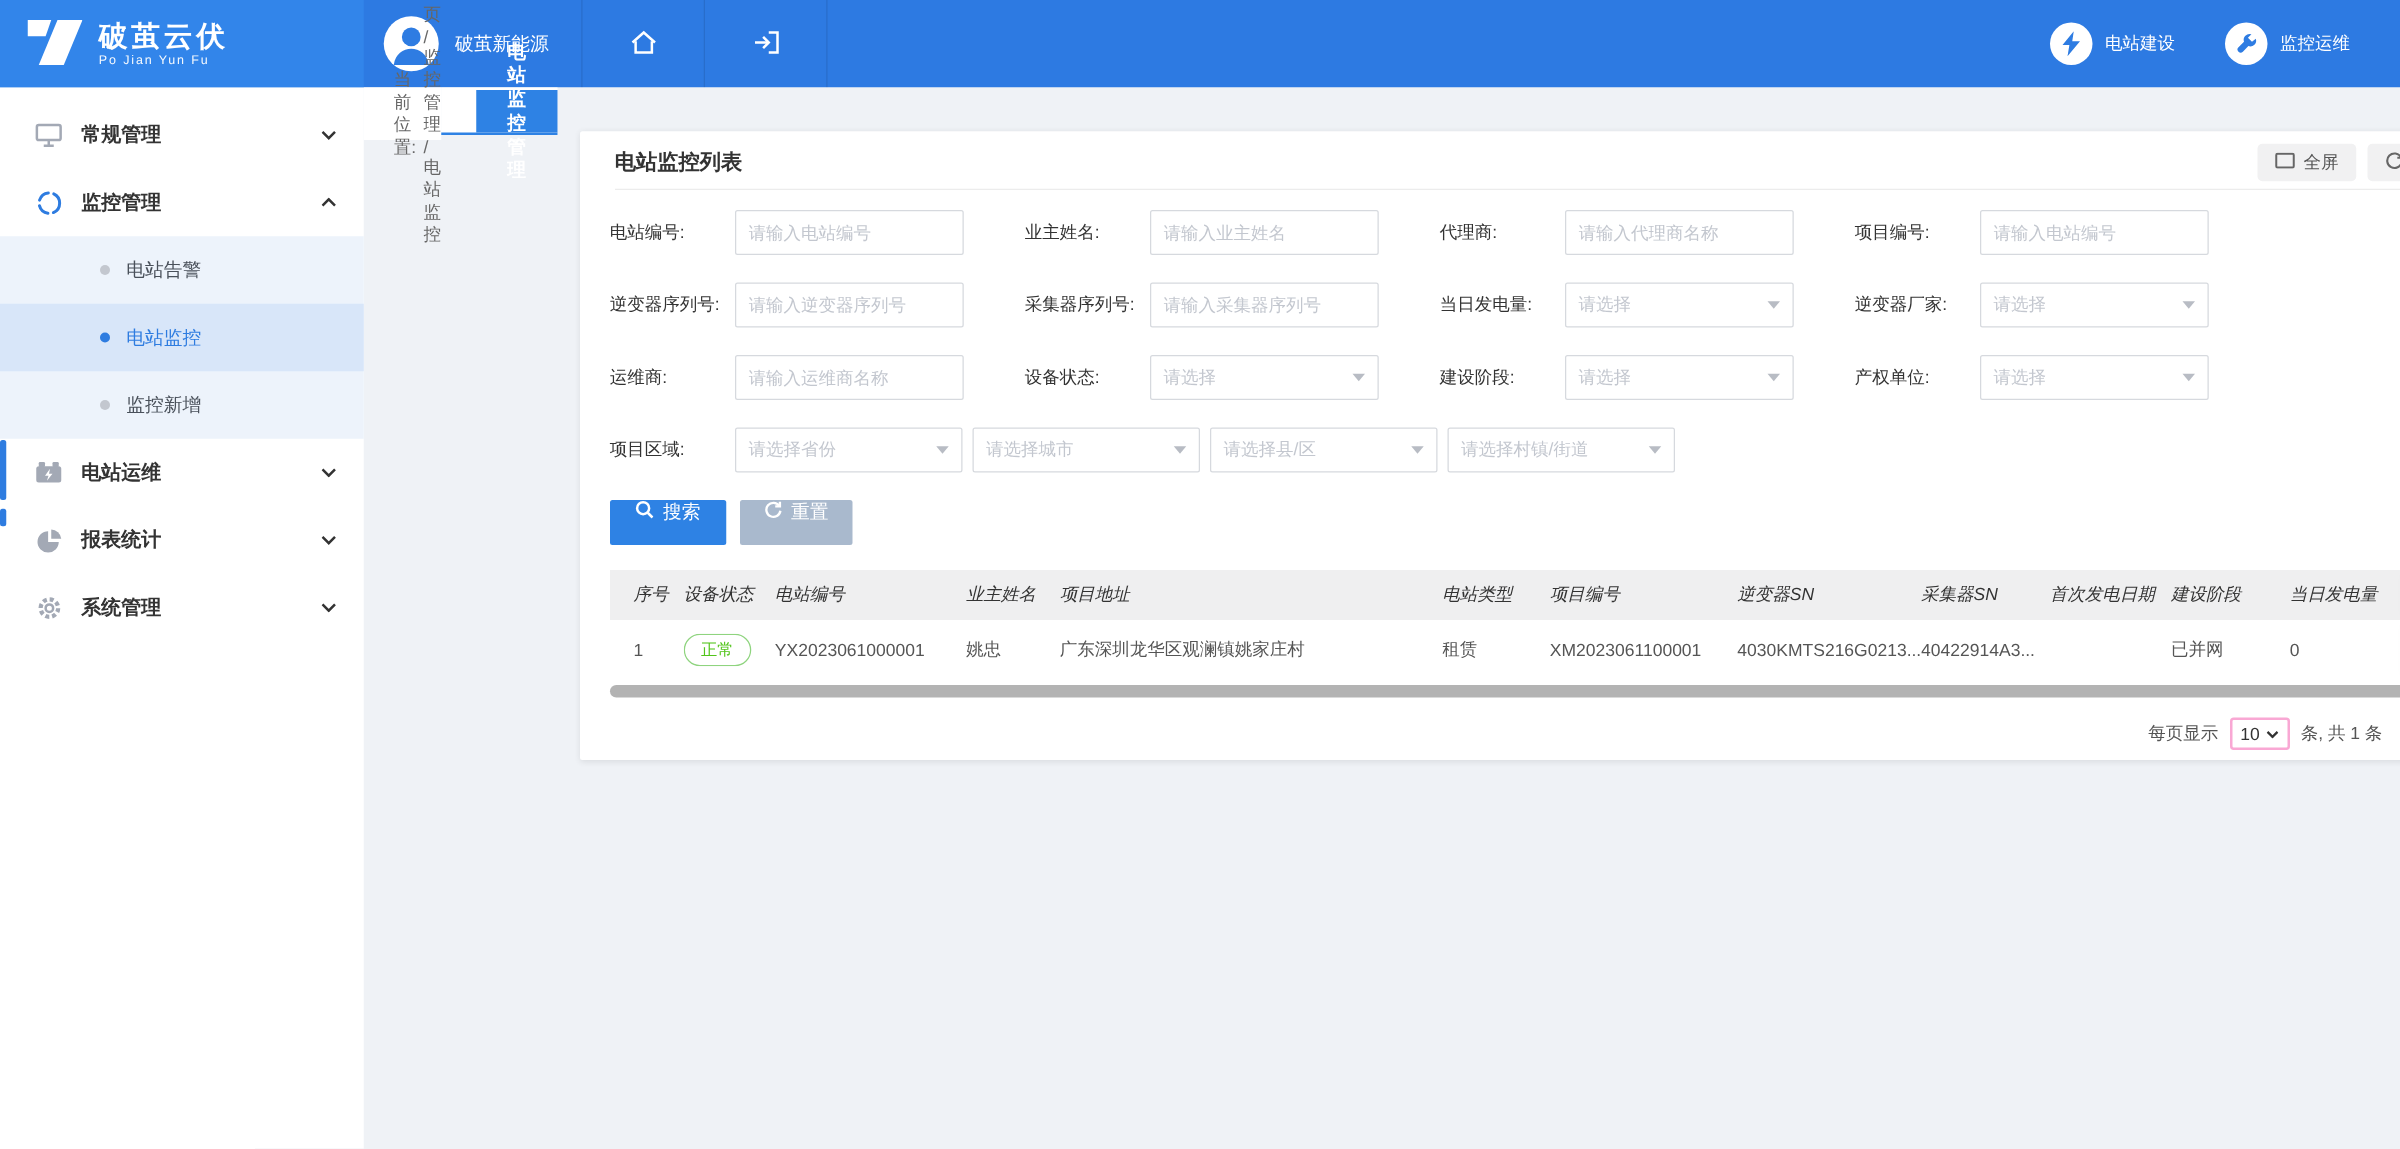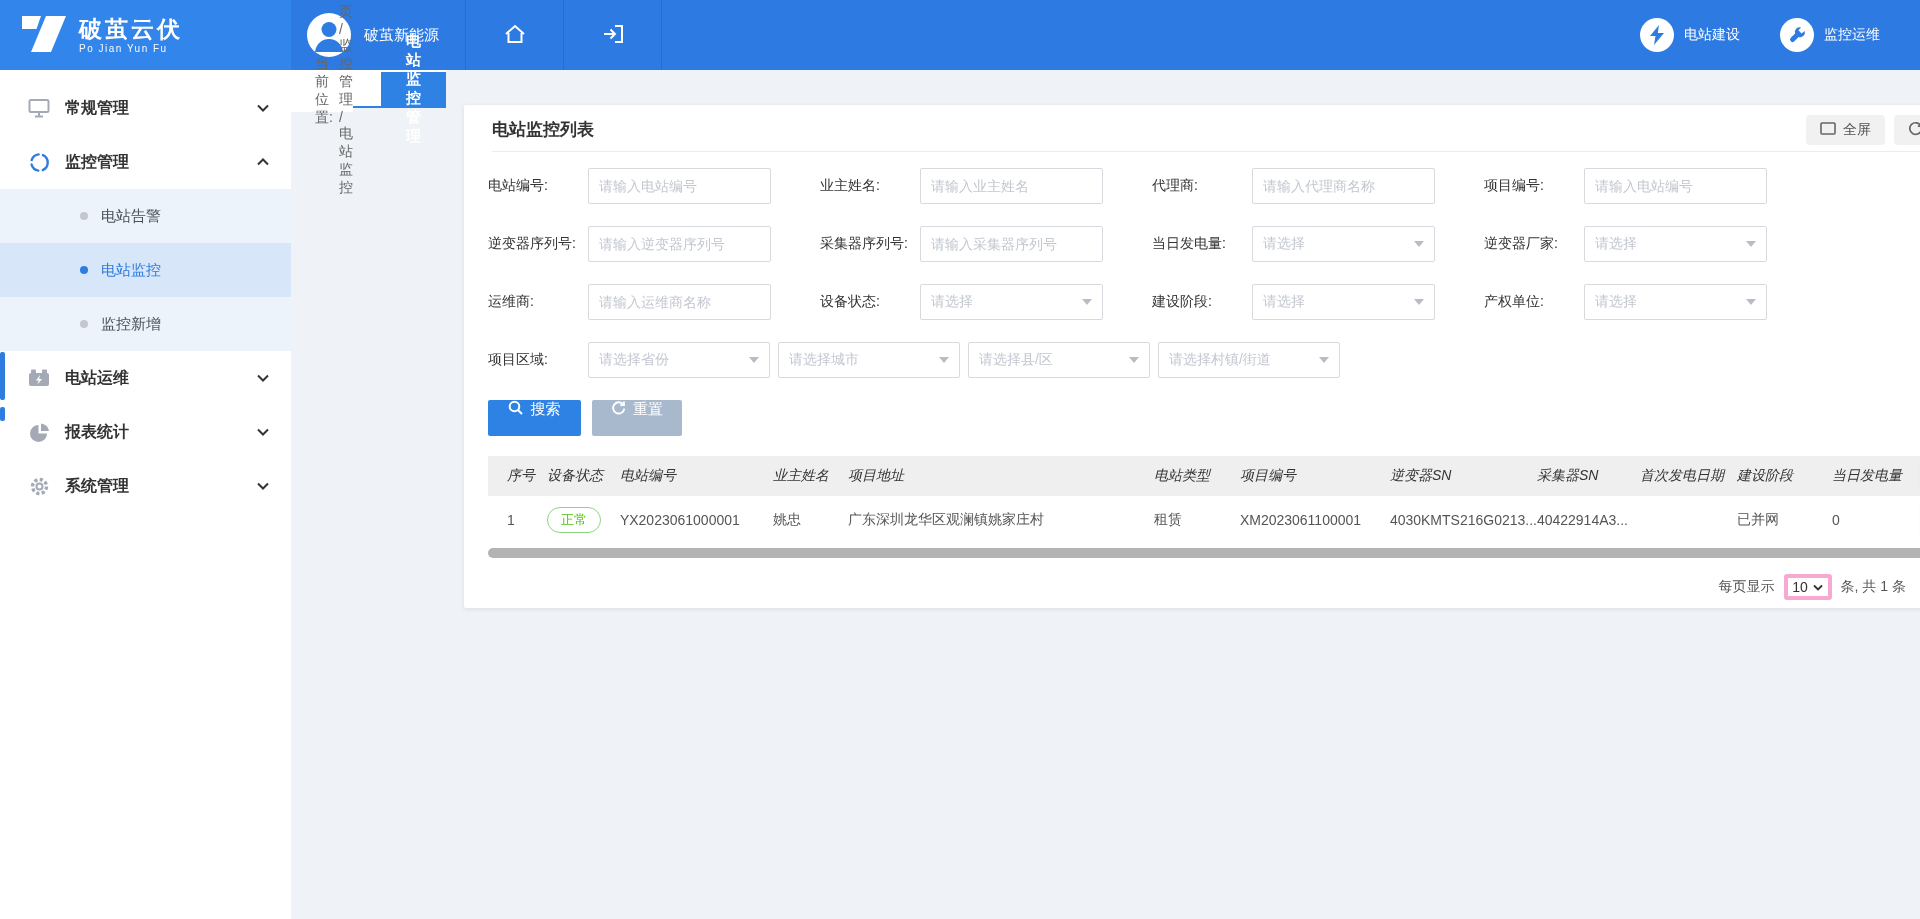--- a/index.html
+++ b/index.html
@@ -84,21 +84,21 @@
        border-left:1px solid #e3e3e5; box-shadow:-7px 0 8px -5px rgba(0,0,0,.15); padding-right:0;}
   .t-head .c13 { background:#efeff0; }
   .t-data .c13 { background:#fff; }
   .badge { display:inline-block; border:1px solid #8fd47f; color:#52c41a; border-radius:13px; padding:3px 13px; font-size:13px; background:#fff; }
   .view-btn { width:62px; height:26px; background:#3a86e8; color:#fff; border:none; border-radius:2px; font-size:14px; cursor:pointer; font-family:inherit; }
   .h-scroll { height:10px; margin-top:4px; position:relative; }
   .h-thumb { position:absolute; left:0; top:0; width:1440px; height:10px; border-radius:5px; background:#b3b3b3; cursor:pointer; }
 
   
   .pagination { display:flex; align-items:center; justify-content:flex-end; gap:9px; margin:16px 24px 0 0; color:#555; font-size:14px; }
-  .pp-select { width:48px; height:26px; border:4px solid #f9a8d4; border-radius:3px; display:flex; align-items:center; justify-content:center; gap:5px; color:#333; cursor:pointer; background:#fff; }
+  .pp-select { width:48px; height:26px; border:2px solid #f9a8d4; border-radius:3px; display:flex; align-items:center; justify-content:center; gap:5px; color:#333; cursor:pointer; background:#fff; }
   .pg-arrow { width:24px; height:26px; display:flex; align-items:center; justify-content:center; cursor:pointer; }
   .pg-num { width:26px; height:26px; background:#2e7ce0; border-radius:3px; color:#fff; display:flex; align-items:center; justify-content:center; cursor:pointer; }
 </style>
 </head>
 <body>
 
 <header class="topbar">
   <div class="logo">
     <span>
       <svg width="44" height="38" viewBox="0 0 44 38">

